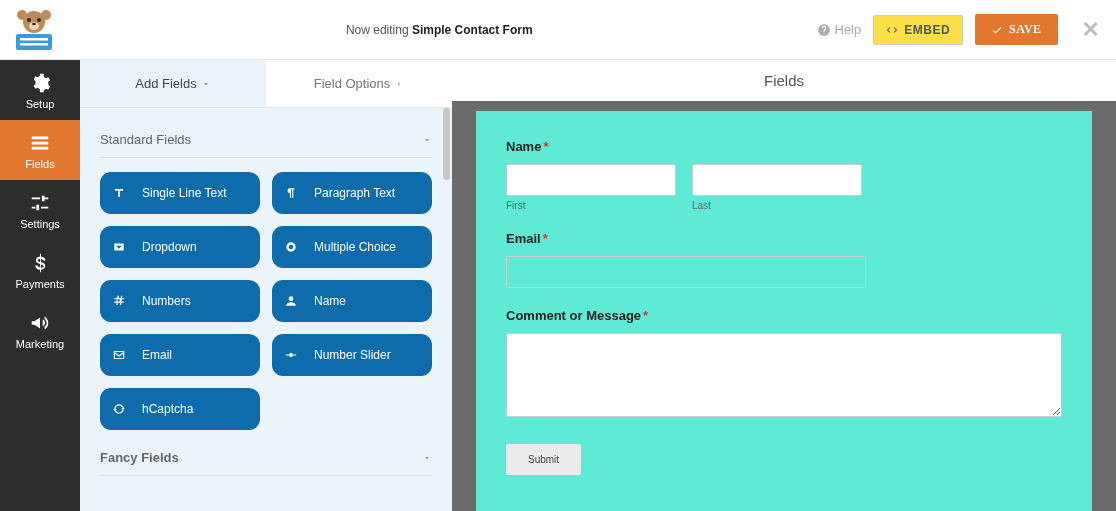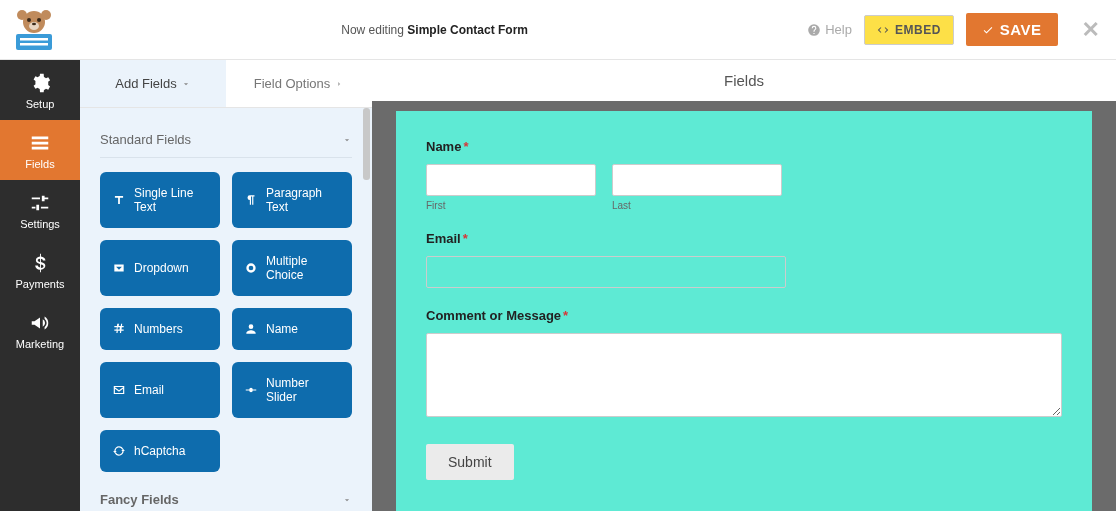--- a/index.html
+++ b/index.html
@@ -10,62 +10,62 @@
   .topbar { height: 60px; border-bottom: 1px solid #e5e5e5; display: flex; align-items: center; justify-content: space-between; padding: 0 16px 0 6px; }
   .topbar-left { display: flex; align-items: center; gap: 12px; }
   .logo { width: 56px; height: 48px; position: relative; }
   .logo svg { width: 100%; height: 100%; }
   .topbar-center { flex: 1; text-align: center; color: #444; font-size: 12px; }
   .topbar-center .title-soft { color: #555; font-weight: 400; }
   .topbar-center .title-bold { color: #222; font-weight: 700; }
   .topbar-right { display: flex; align-items: center; gap: 12px; }
   .help-link { color: #aaa; font-size: 13px; display: flex; align-items: center; gap: 4px; cursor: pointer; }
   .btn-embed { border: 1px solid #ccc; background: #fde047; color: #555; padding: 7px 12px; font-size: 12px; font-weight: 600; display: flex; align-items: center; gap: 6px; cursor: pointer; border-radius: 2px; letter-spacing: .5px; }
-  .btn-save { background: #e27730; color: #fff; border: 0; padding: 8px 16px; font-size: 15px; font-weight: 700; display: flex; align-items: center; gap: 6px; cursor: pointer; border-radius: 2px; letter-spacing: .5px; }
+  .btn-save { background: #e27730; color: #fff; border: 0; padding: 8px 16px; font-size: 12px; font-weight: 700; display: flex; align-items: center; gap: 6px; cursor: pointer; border-radius: 2px; letter-spacing: .5px; font-family: Liberation Serif, serif; }
   .close-x { color: #bbb; font-size: 22px; font-weight: 700; cursor: pointer; margin-left: 12px; }
 
   
   .main { flex: 1; display: flex; min-height: 0; }
 
   
   .sidenav { width: 80px; background: #2d2d2d; display: flex; flex-direction: column; }
   .nav-item { flex: 0 0 auto; text-align: center; padding: 12px 4px 10px; color: #fff; font-size: 11px; cursor: pointer; }
   .nav-item.active { background: #e27730; }
   .nav-item .nav-icon { display: block; margin: 0 auto 4px; width: 22px; height: 22px; fill: #fff; }
   .nav-item span { display: block; }
 
   
-  .leftpanel { width: 292px; background: #ebf3fb; display: flex; flex-direction: column; position: relative; }
+  .leftpanel { width: 372px; background: #ebf3fb; display: flex; flex-direction: column; position: relative; }
   .lp-tabs { display: flex; background: #fff; border-bottom: 1px solid #e5e5e5; }
   .lp-tab { flex: 1; text-align: center; padding: 16px 8px; font-size: 13px; color: #777; cursor: pointer; display: flex; align-items: center; justify-content: center; gap: 4px; }
   .lp-tab.active { background: #ebf3fb; color: #444; }
   .lp-body { flex: 1; overflow: auto; padding: 14px 20px; position: relative; }
   .lp-scroll-thumb { position: absolute; right: 2px; top: 0; width: 7px; height: 72px; background: #c8c8c8; border-radius: 3px; }
   .section-head { display: flex; align-items: center; justify-content: space-between; color: #666; font-size: 13px; padding: 10px 0; border-bottom: 1px solid #d9e2eb; margin-bottom: 14px; }
   .section-head.collapsed { border-bottom: 1px solid #d9e2eb; margin-top: 10px; margin-bottom: 0; font-weight: bold; }
   .field-grid { display: grid; grid-template-columns: 1fr 1fr; gap: 12px; }
-  .field-btn { background: #0e6cad; color: #fff; border: 0; border-radius: 6px; padding: 14px 12px; font-size: 12px; text-align: left; display: flex; align-items: center; gap: 8px; cursor: pointer; }
+  .field-btn { background: #0e6cad; color: #fff; border: 0; border-radius: 11px; padding: 14px 12px; font-size: 12px; text-align: left; display: flex; align-items: center; gap: 16px; cursor: pointer; }
   .field-btn .fi { width: 14px; height: 14px; fill: #fff; flex: 0 0 auto; }
 
   
   .canvas-wrap { flex: 1; background: #6b6b6b; display: flex; flex-direction: column; }
   .canvas-title { background: #fff; text-align: center; color: #555; font-size: 15px; padding: 12px 0; }
   .canvas-gap-strip { height: 10px; background: #6b6b6b; }
   .canvas { flex: 1; padding: 0 24px; }
   .canvas-inner { background: #5eead4; height: 100%; padding: 28px 30px 12px; }
   .form-row { margin-bottom: 20px; }
   .form-label { font-size: 13px; color: #222; font-weight: 600; }
   .form-label .req { color: #d63638; margin-left: 2px; }
   .name-group { display: flex; gap: 16px; margin-top: 10px; }
   .ng-col { flex: 0 0 auto; }
   .input-box { width: 170px; height: 32px; border: 1px solid #ccc; border-radius: 2px; background: #fff; }
   .sublabel { font-size: 10px; color: #666; margin-top: 4px; }
   .wide-input { width: 360px; height: 32px; border: 1px solid #ccc; border-radius: 2px; margin-top: 10px; }
   .textarea-box { width: 100%; max-width: 720px; height: 84px; border: 1px solid #ccc; border-radius: 2px; margin-top: 10px; resize: both; }
-  .submit-btn { background: #ebebeb; border: 0; padding: 10px 22px; color: #444; font-size: 14px; border-radius: 2px; cursor: pointer; margin-top: 4px; }
+  .submit-btn { background: #ebebeb; border: 0; padding: 10px 22px; color: #444; font-size: 10px; border-radius: 2px; cursor: pointer; margin-top: 4px; }
 
   .chev { width: 10px; height: 10px; }
 </style>
 </head>
 <body>
 
 <svg width="0" height="0" style="position:absolute">
   <defs>
     <symbol id="i-gear" viewBox="0 0 24 24">
         <path d="M12 8a4 4 0 1 0 0 8 4 4 0 0 0 0-8zm9 4a9 9 0 0 0-.1-1.3l2.1-1.6-2-3.4-2.5 1a8.8 8.8 0 0 0-2.2-1.3L16 2h-4l-.3 2.4c-.8.3-1.5.7-2.2 1.3l-2.5-1-2 3.4 2.1 1.6A9 9 0 0 0 7 12c0 .4 0 .9.1 1.3L5 14.9l2 3.4 2.5-1c.7.6 1.4 1 2.2 1.3L12 22h4l.3-2.4c.8-.3 1.5-.7 2.2-1.3l2.5 1 2-3.4-2.1-1.6c.1-.4.1-.9.1-1.3z"></path>

